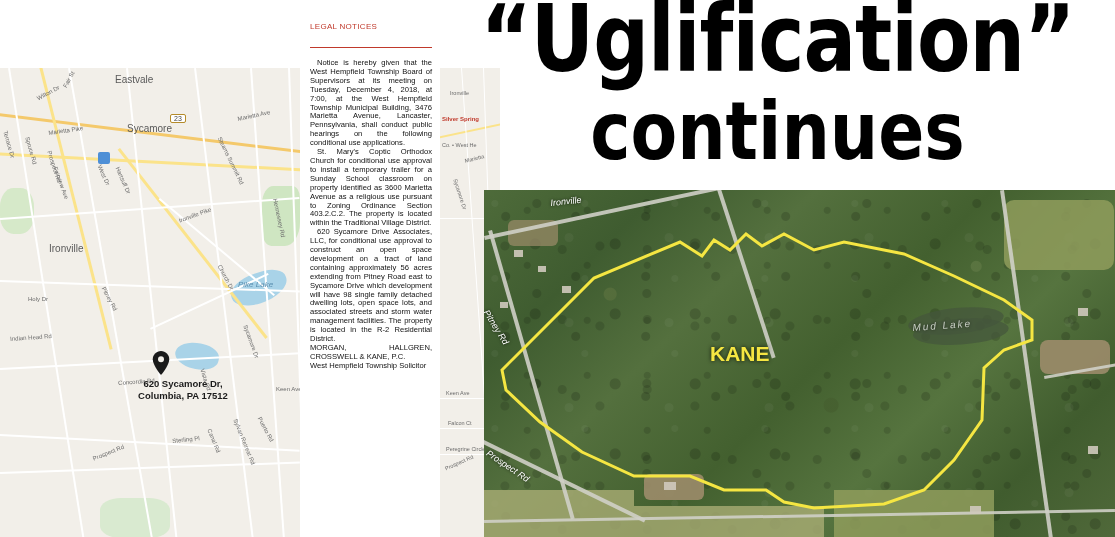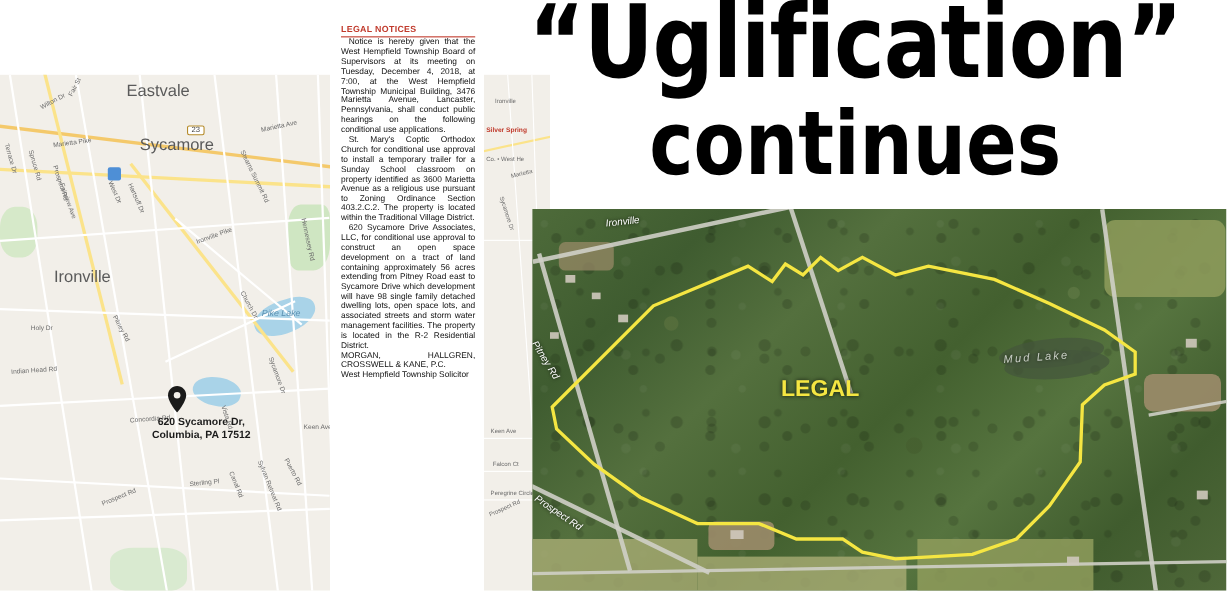--- a/index.html
+++ b/index.html
@@ -37,21 +37,21 @@
     background:#d9ead0;border-radius:30%;
   }
   
   #map .rd{position:absolute;background:#ffffff;transform-origin:0 0;}
   #map .rd.major{background:#fbe38a;}
   #map .rd.hwy{background:#f4c96b;}
   #map .lbl{
     position:absolute;color:#6b6b6b;font-size:6px;white-space:nowrap;
     transform-origin:0 0;
   }
-  #map .lbl.big{font-size:15px;color:#5a5a5a;padding-left:19px;}
+  #map .lbl.big{font-size:10px;color:#5a5a5a;padding-left:19px;}
   #map .lbl.water{color:#5a8fb0;font-style:italic;font-size:8px;}
   #map .shield{
     position:absolute;background:#ffffff;border:1px solid #b58b2a;
     color:#444;font-size:7px;border-radius:2px;padding:0 3px;
   }
   #map .pin{
     position:absolute;left:152px;top:283px;width:18px;height:24px;
   }
   #map .addr{
     position:absolute;left:118px;top:310px;width:130px;
@@ -65,22 +65,22 @@
 
   
   #notice{
     position:absolute;left:300px;top:0;width:140px;height:537px;
     background:#ffffff;
   }
   #notice .inner{
     position:absolute;left:10px;top:22px;width:122px;
   }
   #notice .hdr{
-    color:#c0392b;font-size:8px;font-weight:bold;letter-spacing:.3px;
-    border-bottom:1px solid #c0392b;padding-bottom:2px;margin-bottom:0;
+    color:#c0392b;font-size:8px;font-weight:normal;letter-spacing:.3px;
+    border-bottom:1px solid #c0392b;padding-bottom:16px;margin-bottom:11px;
   }
   #notice p{
     margin:0 0 0 0;font-family:Liberation Sans, sans-serif;
     font-size:7.6px;line-height:8.9px;text-align:justify;color:#111;
     text-indent:7px;
     -webkit-hyphens:auto;hyphens:auto;
   }
   #notice p.noind{text-indent:0;}
 
   
@@ -303,20 +303,20 @@
   <div class="house" style="left:16px;top:112px;width:8px;height:6px;"></div>
   <div class="house" style="left:180px;top:292px;width:12px;height:8px;"></div>
   <div class="house" style="left:594px;top:118px;width:10px;height:8px;"></div>
   <div class="house" style="left:604px;top:256px;width:10px;height:8px;"></div>
   <div class="house" style="left:486px;top:316px;width:11px;height:8px;"></div>
 
   <svg class="outline" viewBox="0 0 631 347">
     <polygon points="18,180 110,88 196,52 218,66 230,50 246,60 262,44 278,56 300,44 330,60 360,52 420,64 470,86 520,110 548,130 548,150 520,160 500,178 498,230 470,270 440,300 400,314 330,318 300,312 282,300 240,300 206,286 150,286 98,262 56,232 22,200" fill="none" stroke="#f5e642" stroke-width="3"></polygon>
   </svg>
 
-  <div class="site">LEGAL</div>
+  <div class="site">KANE</div>
   <div id="aerial-labels">
       <div class="lbl" style="left: 66px; top: 8px; transform: rotate(-6deg);">Ironville</div>
       <div class="lbl" style="left: 6px; top: 118px; transform: rotate(58deg);">Pitney Rd</div>
       <div class="lbl" style="left: 6px; top: 258px; transform: rotate(34deg);">Prospect Rd</div>
       <div class="lbl lake" style="left: 428px; top: 132px; transform: rotate(-4deg);">Mud Lake</div>
     </div>
 </div>
 
 </body></html>

